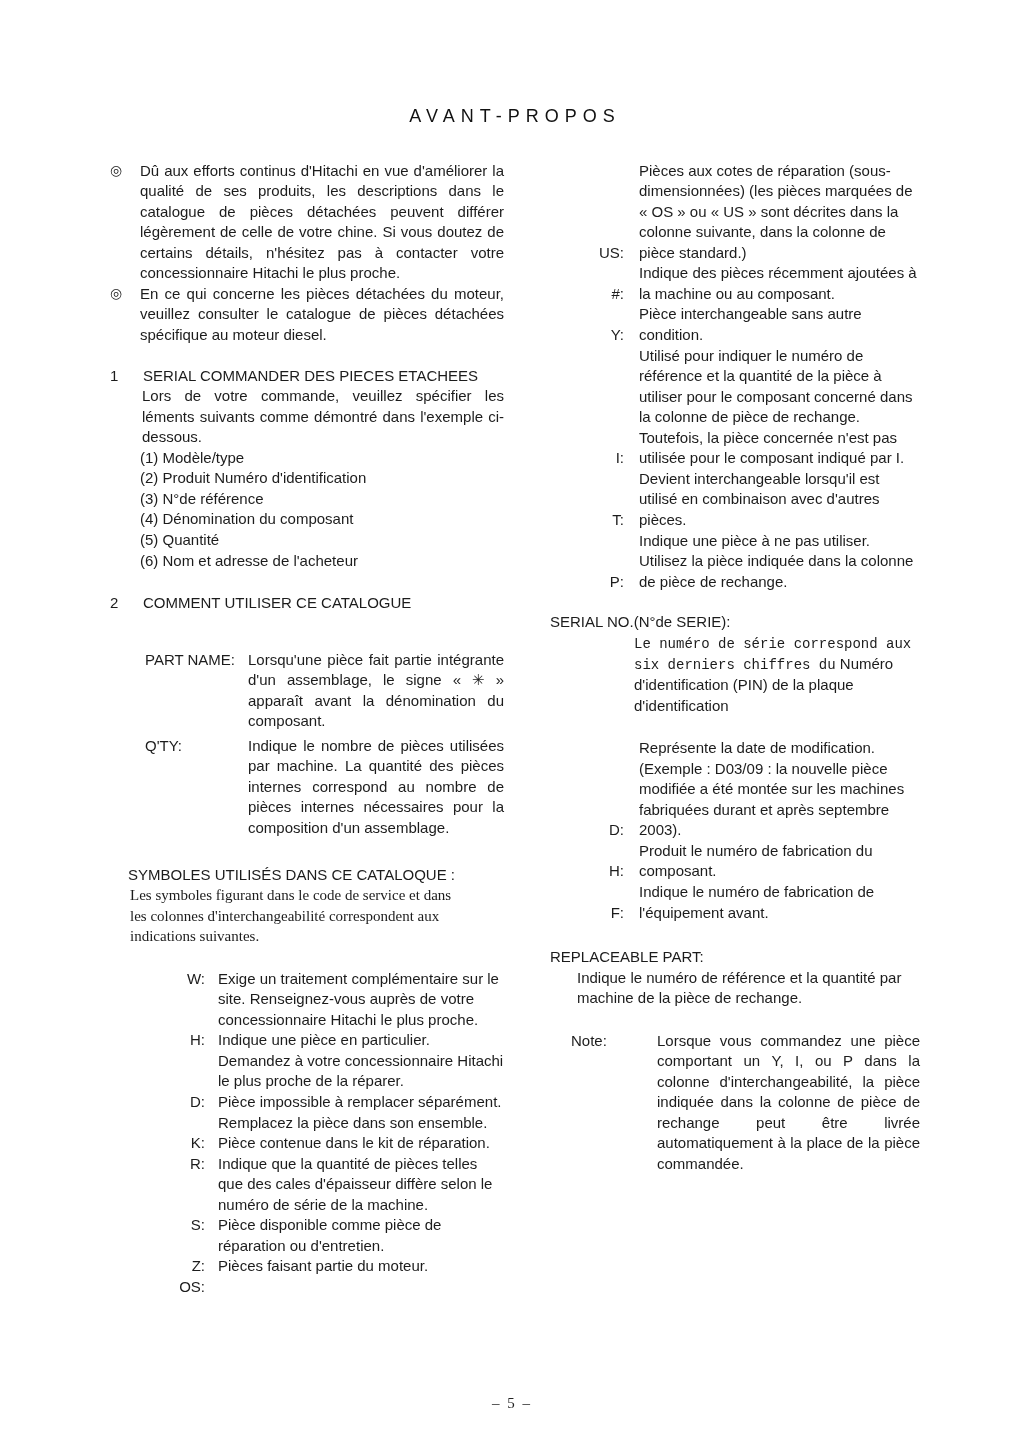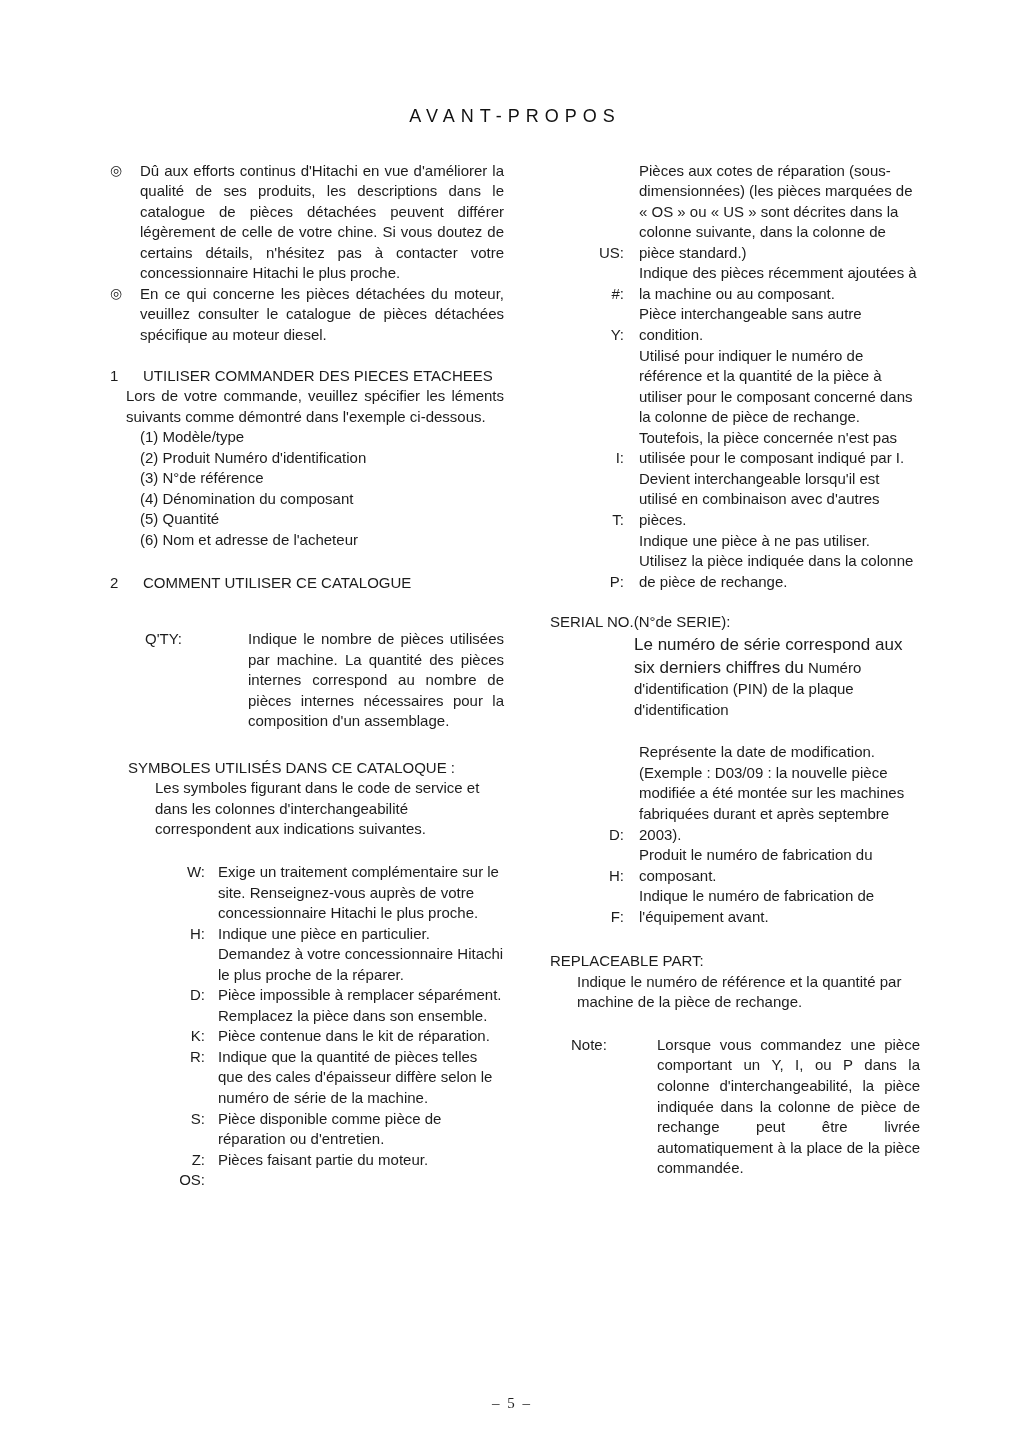--- a/index.html
+++ b/index.html
@@ -17,40 +17,40 @@
   .col-right { width: 370px; flex-shrink: 0; }
 
   
   .bullet { display: flex; }
   .bullet-marker { width: 30px; flex-shrink: 0; font-size: 14px; }
   .bullet-text { flex: 1; text-align: justify; }
   .section { margin-top: 20px; }
   .section-head { display: flex; }
   .section-num { width: 33px; flex-shrink: 0; }
   .section-title { flex: 1; }
-  .section-intro { margin-left: 16px; text-align: justify; }
+  .section-intro { margin-left: 32px; text-align: justify; }
   .plain-list { margin-left: 30px; }
   .term-block { margin-top: 36px; }
   .term-row { display: flex; margin-left: 35px; margin-bottom: 4px; }
   .term-label { width: 103px; flex-shrink: 0; }
   .term-text { flex: 1; text-align: justify; }
   .sym-heading { margin-top: 26px; margin-left: 18px; }
-  .sym-intro { margin-left: 45px; width: 340px; }
+  .sym-intro { margin-left: 20px; width: 340px; font-family: Liberation Serif, serif; }
   .sym-list { margin-left: 36px; margin-top: 22px; }
   .sym-row { display: flex; }
   .sym-label { width: 59px; text-align: right; flex-shrink: 0; }
   .sym-text { flex: 1; padding-left: 13px; }
 
   
   .rsym-row { display: flex; align-items: flex-end; }
   .rsym-label { width: 74px; text-align: right; flex-shrink: 0; }
   .rsym-text { flex: 1; padding-left: 15px; }
   .serial-block { margin-top: 20px; }
   .serial-text { margin-left: 84px; width: 286px; }
-  .serif { font-family: Liberation Sans, sans-serif; font-size: 17px; }
+  .serif { font-family: Liberation Mono, monospace; font-size: 14px; }
   .date-list { margin-top: 22px; }
   .replaceable-block { margin-top: 24px; }
   .replaceable-text { margin-left: 27px; }
   .note-block { display: flex; margin-top: 22px; margin-left: 21px; }
   .note-label { width: 70px; flex-shrink: 0; }
   .note-text { flex: 1; padding-left: 16px; text-align: justify; }
 
   .footer { position: absolute; left: 0; right: 0; bottom: 34px; text-align: center; font-family: "Liberation Serif", serif; font-size: 15px; letter-spacing: 2px; color: #222; }
 </style>
 </head>
@@ -69,41 +69,45 @@
         <p class="bullet-text">Dû aux efforts continus d'Hitachi en vue d'améliorer la qualité de ses produits, les descriptions dans le catalogue de pièces détachées peuvent différer légèrement de celle de votre chine. Si vous doutez de certains détails, n'hésitez pas à contacter votre concessionnaire Hitachi le plus proche.</p>
       </div>
       <div class="bullet">
         <span class="bullet-marker">◎</span>
         <p class="bullet-text">En ce qui concerne les pièces détachées du moteur, veuillez consulter le catalogue de pièces détachées spécifique au moteur diesel.</p>
       </div>
 
       <div class="section">
         <div class="section-head">
           <span class="section-num">1</span>
-          <span class="section-title">UTILISER COMMANDER DES PIECES ETACHEES</span>
+          <span class="section-title">SERIAL COMMANDER DES PIECES ETACHEES</span>
         </div>
         <p class="section-intro">Lors de votre commande, veuillez spécifier les léments suivants comme démontré dans l'exemple ci-dessous.</p>
         <div class="plain-list">
           <div>(1) Modèle/type</div>
           <div>(2) Produit Numéro d'identification</div>
           <div>(3) N°de référence</div>
           <div>(4) Dénomination du composant</div>
           <div>(5) Quantité</div>
           <div>(6) Nom et adresse de l'acheteur</div>
         </div>
       </div>
 
       <div class="section" style="margin-top:22px;">
         <div class="section-head">
           <span class="section-num">2</span>
           <span class="section-title">COMMENT UTILISER CE CATALOGUE</span>
         </div>
 
         <div class="term-block">
           <div class="term-row">
+            <span class="term-label">PART NAME:</span>
+            <p class="term-text">Lorsqu'une pièce fait partie intégrante d'un assemblage, le signe « ✳ » apparaît avant la dénomination du composant.</p>
+          </div>
+          <div class="term-row">
             <span class="term-label">Q'TY:</span>
             <p class="term-text">Indique le nombre de pièces utilisées par machine. La quantité des pièces internes correspond au nombre de pièces internes nécessaires pour la composition d'un assemblage.</p>
           </div>
         </div>
       </div>
 
       <div class="sym-heading">SYMBOLES UTILISÉS DANS CE CATALOQUE :</div>
       <p class="sym-intro">Les symboles figurant dans le code de service et dans les colonnes d'interchangeabilité correspondent aux indications suivantes.</p>
 
       <div class="sym-list">

